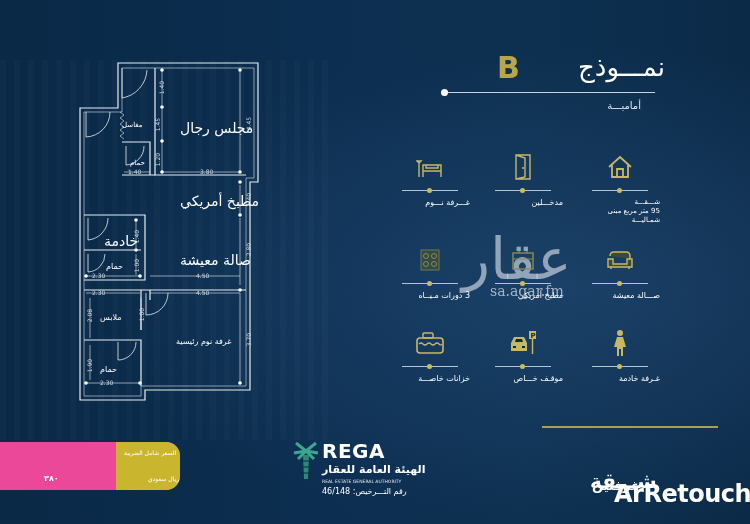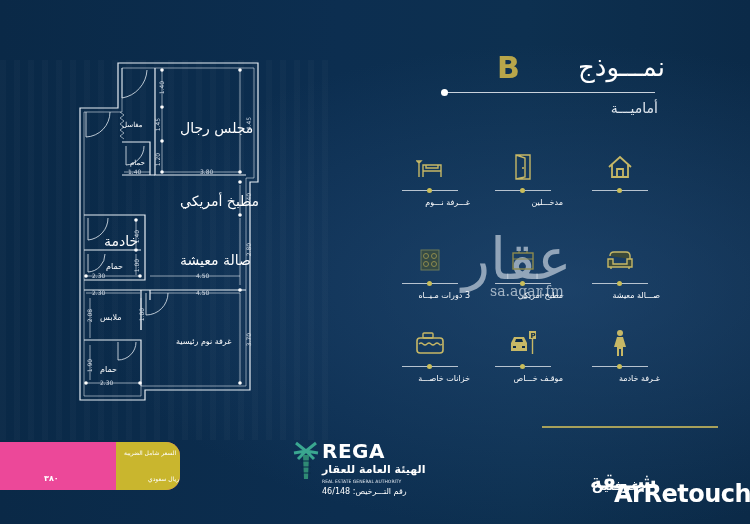--- a/index.html
+++ b/index.html
@@ -13,21 +13,21 @@
   .plan{position:absolute;left:0;top:0;width:380px;height:430px;}
   .plan svg{position:absolute;left:0;top:0;}
   .room-label{position:absolute;font-size:14px;color:#fff;direction:rtl;white-space:nowrap;}
   .dim{position:absolute;font-size:6px;color:#cfd8e3;white-space:nowrap;}
   .dim.v{transform:rotate(-90deg);}
   
   .title{position:absolute;right:85px;top:52px;font-size:26px;direction:rtl;font-weight:normal;letter-spacing:1px;}
   .model-letter{position:absolute;left:497px;top:50px;font-size:30px;font-weight:bold;color:#b8a64a;}
   .title-line{position:absolute;left:445px;top:92px;width:210px;height:1px;background:#c9d2dc;}
   .title-dot{position:absolute;left:441px;top:89px;width:7px;height:7px;border-radius:50%;background:#fff;}
-  .subtitle{position:absolute;right:92px;top:100px;font-size:14px;direction:rtl;color:#dfe6ee;}
+  .subtitle{position:absolute;right:109px;top:100px;font-size:10px;direction:rtl;color:#dfe6ee;}
   
   .feat{position:absolute;width:80px;text-align:right;}
   .feat .ico{height:34px;display:flex;align-items:center;justify-content:center;}
   .feat .line{position:relative;margin:6px auto 0;width:56px;height:1px;background:#b7c3cf;}
   .feat .line i{position:absolute;left:25px;top:-2px;width:5px;height:5px;border-radius:50%;background:#c9bd5a;}
   .feat .lbl{margin-top:7px;font-size:8px;direction:rtl;color:#fff;line-height:10px;}
   
   .wm{position:absolute;left:462px;top:225px;font-size:58px;color:rgba(210,220,230,0.65);font-family:"DejaVu Sans",sans-serif;direction:rtl;}
   .wm-url{position:absolute;left:490px;top:283px;font-size:14px;color:rgba(210,220,230,0.75);font-family:"DejaVu Serif",serif;}
   
@@ -147,20 +147,23 @@
 
 <div class="feat" style="left:580px;top:150px;">
   <div class="ico">
     <svg width="26" height="24" viewBox="0 0 26 24">
         <path d="M2 12 L13 2 L24 12 M5 10 V22 H21 V10 M10 22 V14 H16 V22" fill="none" stroke="#c7b866" stroke-width="1.8"></path>
       </svg>
   </div>
   <div class="line">
       <i></i>
     </div>
+  <div class="lbl" style="white-space:pre-line;font-size:7px;line-height:9px;">شـــقـــة
+95 متر مربع مبنى
+شمـاليـــة</div>
 </div>
 <div class="feat" style="left:483px;top:150px;">
   <div class="ico">
     <svg width="18" height="26" viewBox="0 0 18 26">
         <path d="M2 1 H16 V25 H2 Z M2 1 L11 4 V23 L2 25" fill="none" stroke="#c7b866" stroke-width="1.4"></path>
         <circle cx="9" cy="14" r="1" fill="#c7b866"></circle>
       </svg>
   </div>
   <div class="line">
       <i></i>

